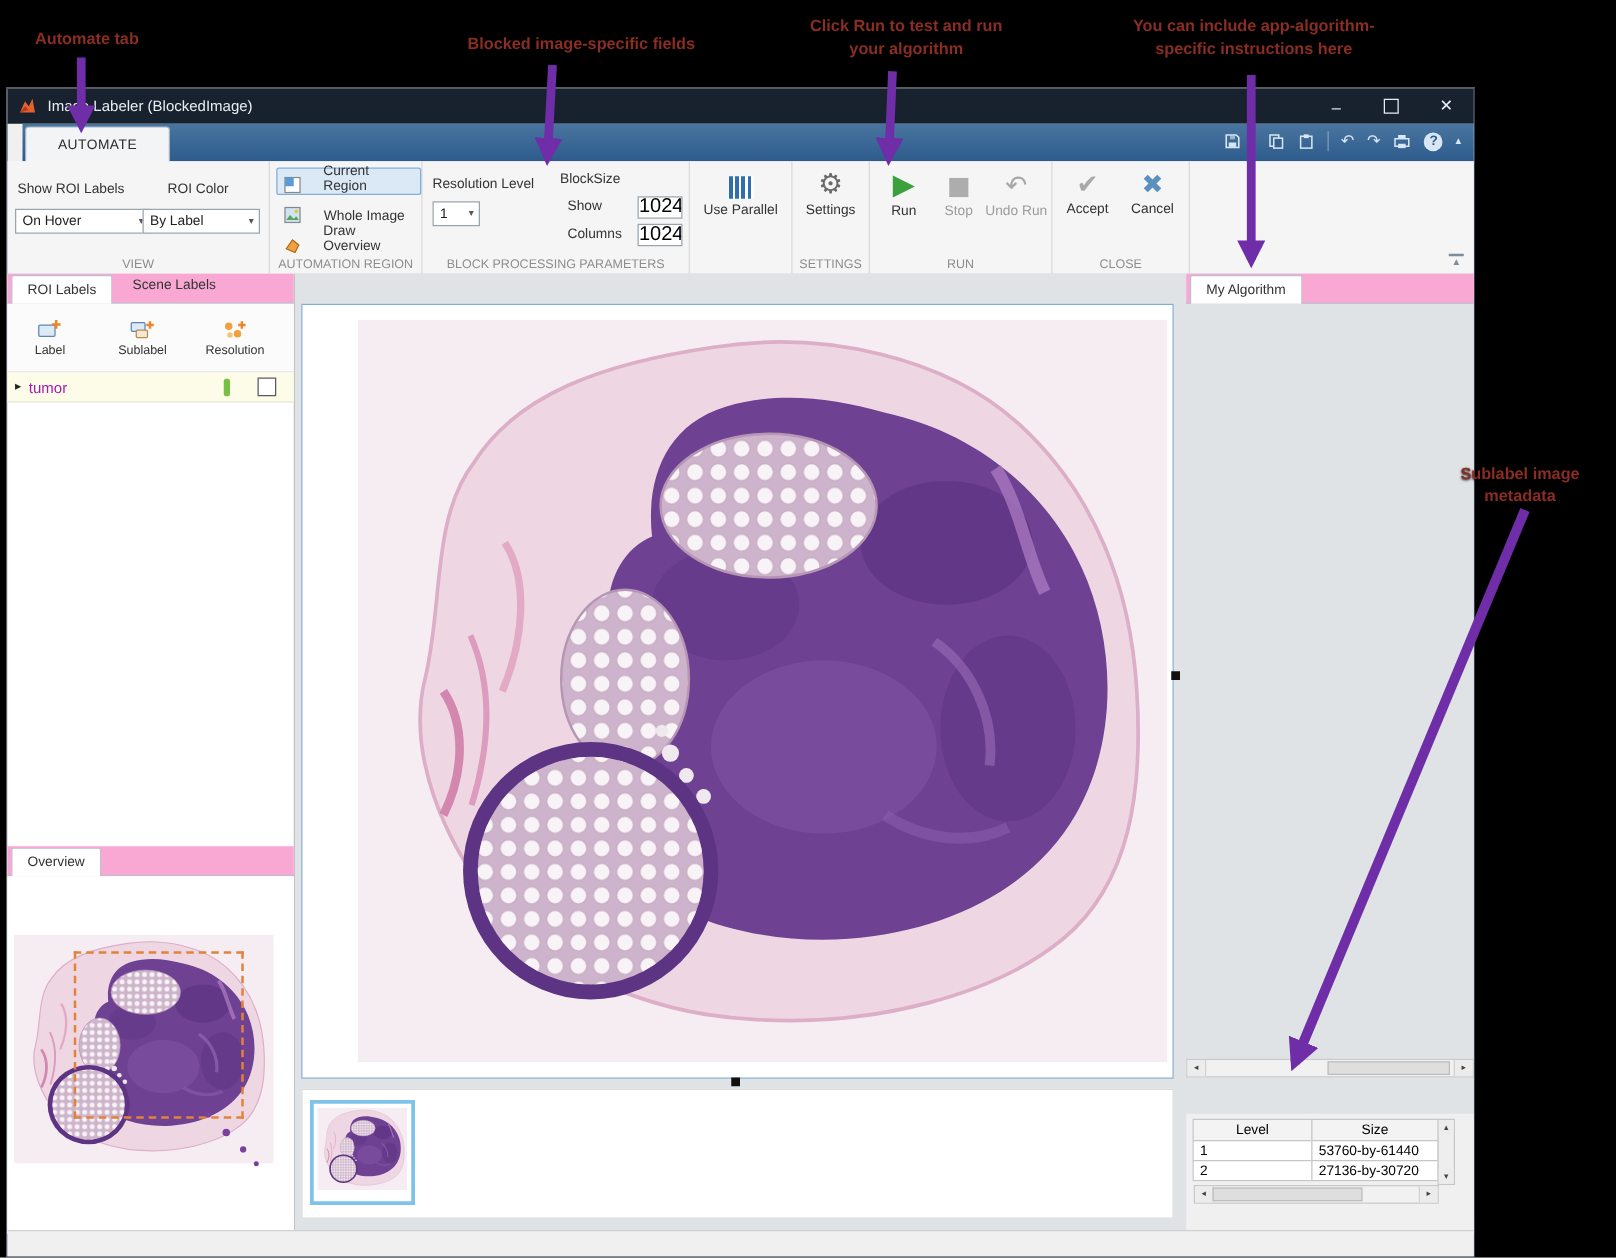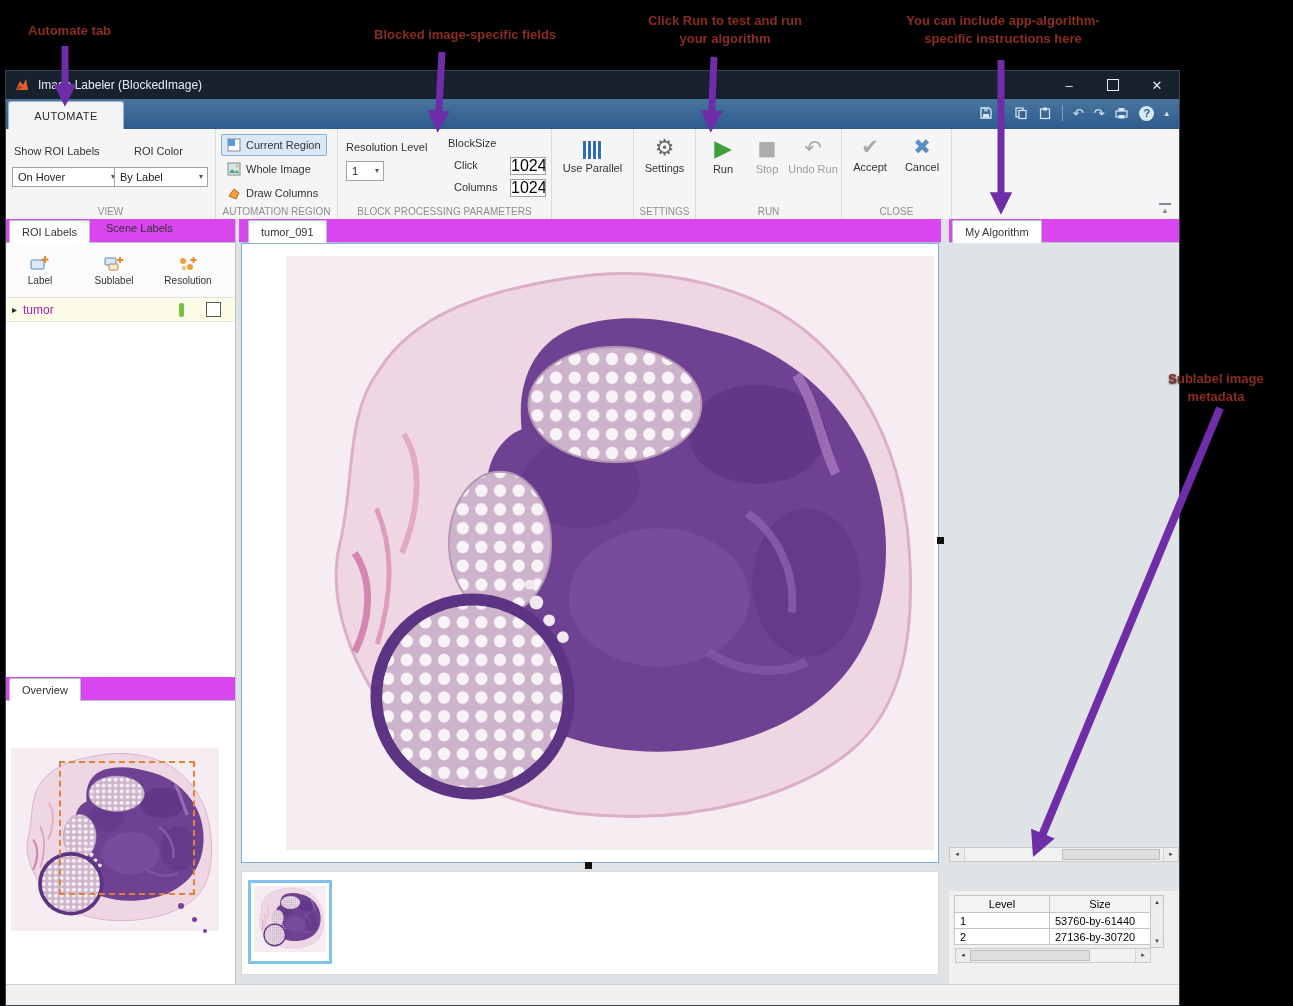--- a/index.html
+++ b/index.html
@@ -11,45 +11,45 @@
   #arrows{position:absolute;left:0;top:0;z-index:50;pointer-events:none}
 
   
   #window{position:absolute;left:5px;top:70px;width:1175px;height:936px;background:#f0f0f0;border:1px solid #39424e;box-sizing:border-box}
   .titlebar{position:absolute;left:0;top:0;right:0;height:28px;background:#18222f;display:flex;align-items:center;color:#e9edf2}
   .tb-title{font-size:12px;margin-left:8px}
   .win-btns{margin-left:auto;display:flex;height:100%}
   .win-btn{width:44px;display:flex;align-items:center;justify-content:center;color:#e8edf2;font-size:13px}
   .maxbox{width:10px;height:10px;border:1px solid #e8edf2}
 
-  .ribbon{position:absolute;left:0;top:28px;right:0;height:30px;background:linear-gradient(180deg,#49759f,#2d5b8c)}
+  .ribbon{position:absolute;left:12px;top:28px;right:0;height:30px;background:linear-gradient(180deg,#49759f,#2d5b8c)}
   .tab-automate{position:absolute;left:2px;top:2px;width:114px;height:28px;background:#f2f4f6;border:1px solid #9fb4c8;border-bottom:none;border-radius:3px 3px 0 0;display:flex;align-items:center;justify-content:center;font-size:11px;color:#2b2b2b;letter-spacing:.4px}
   .qa{position:absolute;right:10px;top:6px;display:flex;gap:10px;align-items:center;color:#d9e7f5}
   .qa svg{display:block}
   .qa-sep{width:1px;height:16px;background:rgba(255,255,255,.35)}
   .qa-txt{font-size:13px;color:#d9e7f5}
 
   
   .toolbar{position:absolute;left:0;top:58px;right:0;height:90px;background:#f5f5f5;border-bottom:1px solid #c4c4c4;display:flex}
   .sect{position:relative;height:100%;border-right:1px solid #dadada;box-sizing:border-box;flex-shrink:0}
   .sect-label{position:absolute;bottom:2px;left:0;right:0;text-align:center;font-size:10px;color:#8d8d8d;white-space:nowrap}
   .flabel{font-size:11px;color:#333}
   .dd{background:#fff;border:1px solid #9aa4ad;height:20px;display:flex;align-items:center;font-size:11px;color:#222;padding:0 4px 0 5px;justify-content:space-between;box-sizing:border-box}
   .dd .caret{font-size:8px;color:#555;margin-left:4px}
   .tinput{width:36px;height:18px;border:1px solid #9aa4ad;font-size:16px;font-family:inherit;text-align:center;padding:0;box-sizing:border-box}
   .tbtn{display:flex;flex-direction:column;align-items:center;justify-content:center;gap:3px;font-size:11px;color:#333}
   .tbtn .lab{white-space:nowrap}
   .dis{color:#9c9c9c}
-  .regbtn{display:flex;align-items:center;gap:5px;height:20px;font-size:11px;color:#333;padding:0 5px;border:1px solid transparent}
+  .regbtn{display:flex;align-items:flex-end;gap:18px;height:20px;font-size:11px;color:#333;padding:0 5px;border:1px solid transparent}
   .regbtn.sel{background:#dbe9f7;border-color:#82aed6;border-radius:2px}
   .pbars{width:20px;height:18px;background:repeating-linear-gradient(90deg,#2f6fb0 0 3px,#ffffff 3px 5px)}
 
   
   #content{position:absolute;left:0;top:148px;width:1173px;height:768px;background:#dfe3e6}
-  .tabbar{display:flex;align-items:flex-end;background:#d946ef;border-bottom:1px solid #b9c2cc;height:24px;box-sizing:border-box}
+  .tabbar{display:flex;align-items:flex-end;background:#f9a8d4;border-bottom:1px solid #b9c2cc;height:24px;box-sizing:border-box}
   .tabbar .tab{height:29px;display:flex;align-items:center;padding:0 12px;font-size:11px;color:#333;border:1px solid transparent;border-bottom:none;margin-left:3px;box-sizing:border-box;white-space:nowrap}
   .tabbar .tab.active{background:#fff;border-color:#b9c2cc;height:23px;margin-bottom:-1px;border-radius:2px 2px 0 0}
 
   #lp{position:absolute;left:0;top:0;width:230px;height:768px;background:#fff;border-right:1px solid #c2c2c2;box-sizing:border-box}
   .lp-btns{height:54px;background:#fbfbfb;border-bottom:1px solid #e3e3e3;display:flex;align-items:center;padding-left:6px;gap:18px}
   .lp-btn{display:flex;flex-direction:column;align-items:center;gap:2px;font-size:10px;color:#333;width:56px}
   .tumor-row{height:23px;display:flex;align-items:center;padding-left:6px;gap:6px;background:#fcfce8;border-bottom:1px solid #e6e6d2}
   .tumor-row .exp{font-size:10px;color:#222}
   .tumor-row .nm{font-size:12px;font-weight:normal;color:#a21caf}
   .gbar{width:5px;height:14px;background:#76c043;border-radius:2px;margin-left:auto;margin-right:16px}
@@ -217,34 +217,34 @@
               <rect x="1" y="1" width="12" height="12" fill="#cfe3f5" stroke="#888"></rect>
               <path d="M2 11 l3-4 3 3 2-2 2 3 z" fill="#58a55c"></path>
               <circle cx="10" cy="4" r="1.5" fill="#f0c040"></circle>
             </svg>
           <span>Whole Image</span>
         </div>
         <div class="regbtn">
           <svg width="14" height="14">
               <path d="M2 10 l5-7 5 4-3 6z" fill="#f0a040" stroke="#b06a10"></path>
             </svg>
-          <span>Draw Columns</span>
+          <span>Draw Overview</span>
         </div>
       </div>
       <span class="sect-label">AUTOMATION REGION</span>
     </div>
 
     <div class="sect" style="width:214px">
       <span class="flabel" style="position:absolute;left:8px;top:12px">Resolution Level</span>
       <div class="dd" style="position:absolute;left:8px;top:32px;width:38px">
         <span>1</span>
           <span class="caret glyph">▾</span>
       </div>
       <span class="flabel" style="position:absolute;left:110px;top:8px">BlockSize</span>
-      <span class="flabel" style="position:absolute;left:116px;top:30px">Click</span>
+      <span class="flabel" style="position:absolute;left:116px;top:30px">Show</span>
       <input class="tinput" style="position: absolute; left: 172px; top: 28px;" value="1024">
       <span class="flabel" style="position:absolute;left:116px;top:52px">Columns</span>
       <input class="tinput" style="position: absolute; left: 172px; top: 50px;" value="1024">
       <span class="sect-label">BLOCK PROCESSING PARAMETERS</span>
     </div>
 
     <div class="sect" style="width:82px">
       <div class="tbtn" style="position:absolute;left:0;right:0;top:12px">
         <span class="pbars"></span>
         <span class="lab">Use Parallel</span>
@@ -345,23 +345,20 @@
           </svg>
         <div class="ov-dashed"></div>
         <span class="ov-dot" style="left:158px;top:188px;width:5px;height:5px"></span>
         <span class="ov-dot" style="left:172px;top:202px;width:6px;height:6px"></span>
         <span class="ov-dot" style="left:186px;top:216px;width:5px;height:5px"></span>
         <span class="ov-dot" style="left:197px;top:228px;width:4px;height:4px"></span>
       </div>
     </div>
 
     <div id="mp">
-      <div class="tabbar" style="padding-left:6px">
-        <div class="tab active">tumor_091</div>
-      </div>
       <div class="viewer">
         <svg class="main-img" viewBox="0 0 660 600" preserveAspectRatio="none">
             <use href="#histo-sym"></use>
           </svg>
       </div>
       <div class="filmstrip">
         <div class="fthumb">
           <svg viewBox="0 0 660 600" width="72" height="66" style="margin:3px" preserveAspectRatio="none">
               <use href="#histo-sym"></use>
             </svg>

